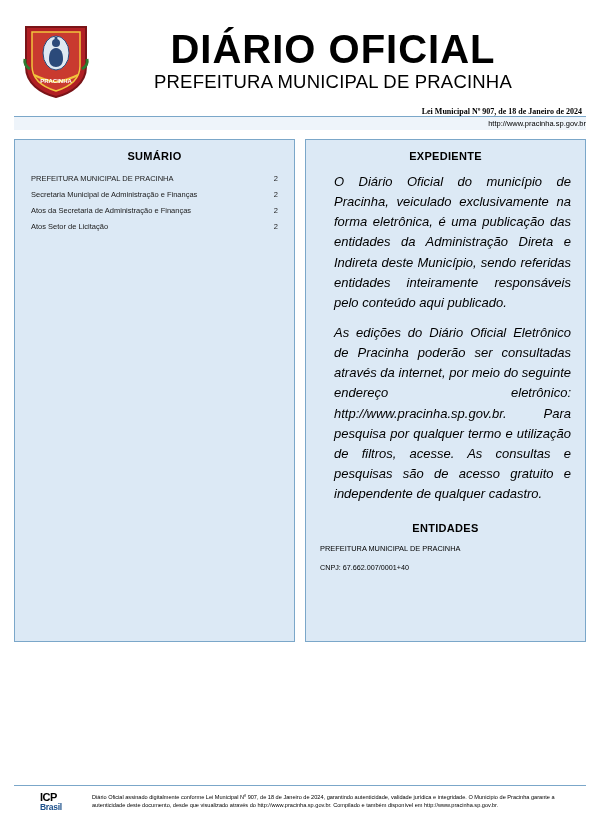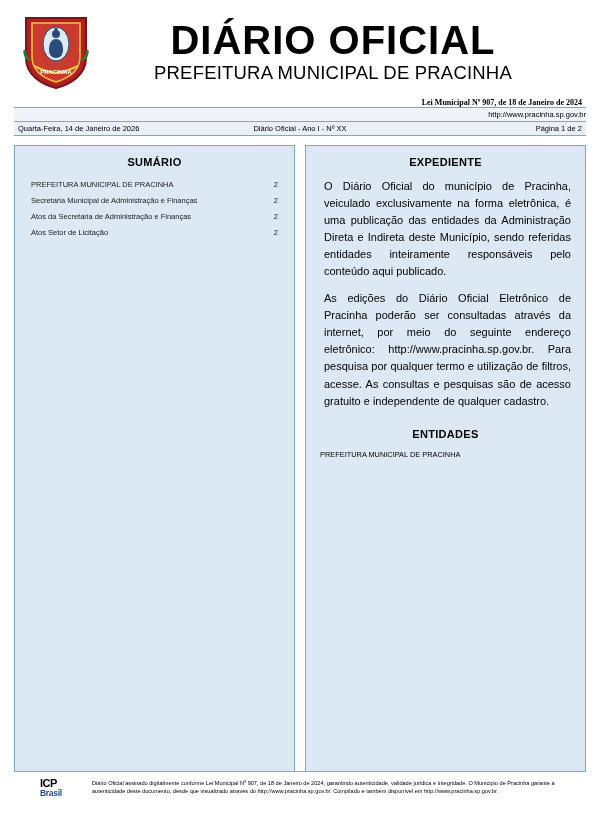--- a/index.html
+++ b/index.html
@@ -12,21 +12,21 @@
     height: 825px;
     font-family: "Liberation Sans", sans-serif;
     color: #000000;
     position: relative;
     overflow: hidden;
   }
   .page {
     width: 600px;
     height: 825px;
     box-sizing: border-box;
-    padding: 4px 14px;
+    padding: 13px 14px;
     position: relative;
   }
 
   
   .masthead {
     display: flex;
     align-items: center;
     padding-top: 10px;
     padding-bottom: 2px;
   }
@@ -95,21 +95,21 @@
   .columns {
     display: flex;
     gap: 10px;
     margin-top: 9px;
   }
   .col {
     flex: 1 1 50%;
     border: 1px solid #7ba7c9;
     background: #dce9f5;
     box-sizing: border-box;
-    height: 627px;
+    height: 503px;
     padding: 8px 10px;
   }
   .col-heading {
     text-align: center;
     font-weight: bold;
     font-size: 11px;
     letter-spacing: 0.3px;
     margin: 2px 0 10px 0;
   }
   .col-heading.secondary {
@@ -134,46 +134,47 @@
     padding-right: 8px;
   }
   .sumario-item .pg {
     flex: 0 0 auto;
     width: 14px;
     text-align: right;
   }
 
   
   .body-text {
-    font-size: 11px;
+    font-size: 13px;
     line-height: 1.55;
     text-align: justify;
-    margin: 0 0 10px 4px;
+    margin: 0 0 10px 14px;
     padding: 0 4px;
+    font-style: italic;
   }
   .entity-block {
     padding: 0 4px;
   }
   .entity-name {
     font-size: 7.4px;
     font-weight: normal;
     margin-bottom: 10px;
   }
   .entity-line {
     font-size: 7.2px;
     margin-bottom: 10px;
     line-height: 1.4;
   }
 
   
   .footer {
     position: absolute;
     left: 14px;
     right: 14px;
-    bottom: 28px;
+    bottom: 14px;
   }
   .footer-rule {
     border-top: 1px solid #7ba7c9;
     margin-bottom: 6px;
   }
   .footer-inner {
     display: flex;
     align-items: center;
   }
   .icp {
@@ -222,25 +223,20 @@
       </svg>
     </div>
     <div class="masthead-text">
       <div class="title-main">DIÁRIO OFICIAL</div>
       <div class="title-sub">PREFEITURA MUNICIPAL DE PRACINHA</div>
     </div>
   </div>
   <div class="law-line">Lei Municipal Nº 907, de 18 de Janeiro de 2024</div>
 
   <div class="bar url">http://www.pracinha.sp.gov.br</div>
-  <div class="bar info">
-    <div class="left">Quarta-Feira, 14 de Janeiro de 2026</div>
-    <div class="center">Diário Oficial - Ano I - Nº XX</div>
-    <div class="right">Página 1 de 2</div>
-  </div>
 
   <div class="columns">
 
     <div class="col">
       <div class="col-heading">SUMÁRIO</div>
       <div class="sumario-list">
         <div class="sumario-item">
           <span class="label">PREFEITURA MUNICIPAL DE PRACINHA</span>
           <span class="pg">2</span>
         </div>
@@ -261,20 +257,21 @@
 
     <div class="col">
       <div class="col-heading">EXPEDIENTE</div>
       <p class="body-text">O Diário Oficial do município de Pracinha, veiculado exclusivamente na forma eletrônica, é uma publicação das entidades da Administração Direta e Indireta deste Município, sendo referidas entidades inteiramente responsáveis pelo conteúdo aqui publicado.</p>
 
       <p class="body-text">As edições do Diário Oficial Eletrônico de Pracinha poderão ser consultadas através da internet, por meio do seguinte endereço eletrônico: http://www.pracinha.sp.gov.br. Para pesquisa por qualquer termo e utilização de filtros, acesse. As consultas e pesquisas são de acesso gratuito e independente de qualquer cadastro.</p>
 
       <div class="col-heading secondary">ENTIDADES</div>
       <div class="entity-block">
         <div class="entity-name">PREFEITURA MUNICIPAL DE PRACINHA</div>
+        <div class="entity-line">CNPJ: 67.662.007/0001+40</div>
       </div>
     </div>
 
   </div>
 
   <div class="footer">
     <div class="footer-rule"></div>
     <div class="footer-inner">
       <div class="icp">
         <div class="icp-top">ICP</div>

